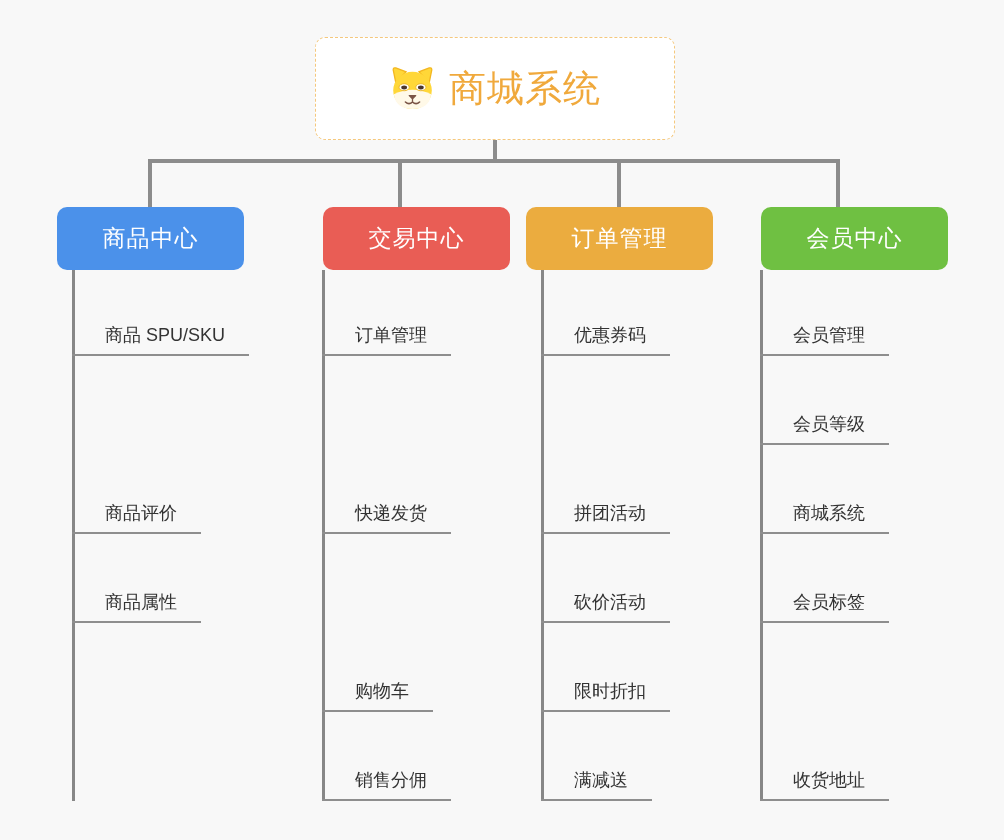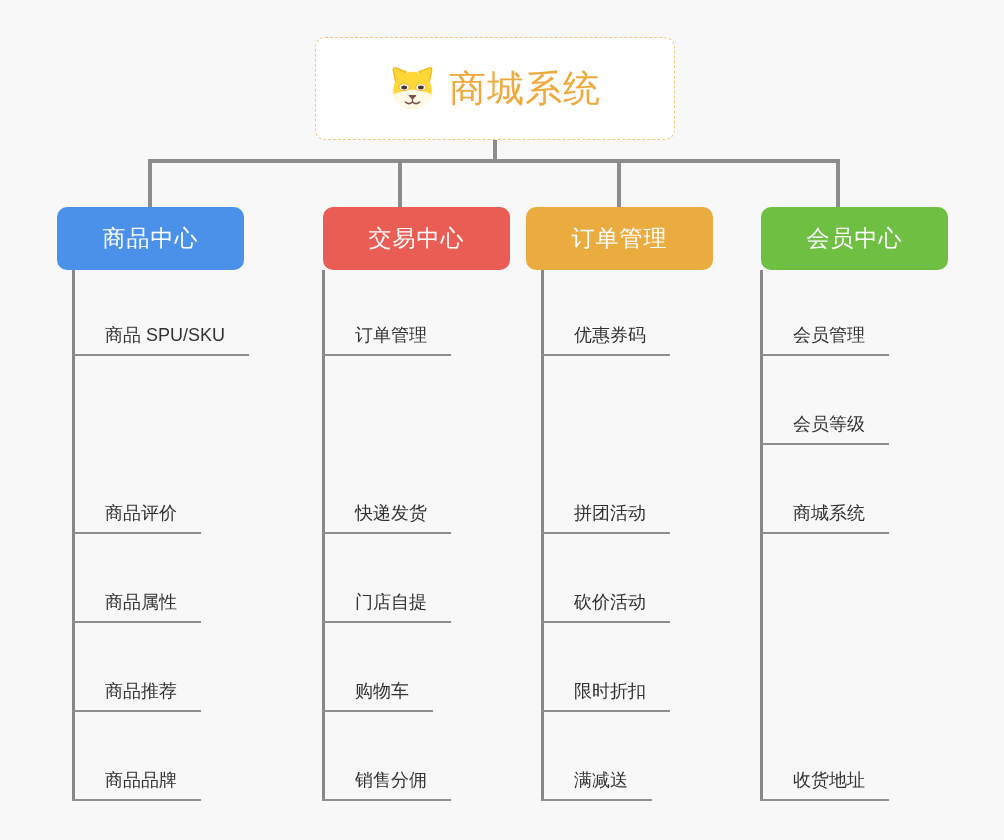--- a/index.html
+++ b/index.html
@@ -87,33 +87,30 @@
 
 <div class="branch branch-0-left">
   <div class="branch-drop"></div>
   <div class="branch-header" style="background:#4B91EA">
     <span>商品中心</span>
   </div>
   <div class="branch-trunk"></div>
   <div class="child-node child-pos-0">商品 SPU/SKU</div>
   <div class="child-node child-pos-2">商品评价</div>
   <div class="child-node child-pos-3">商品属性</div>
-  <div class="child-node child-pos-4">商品推荐</div>
-  <div class="child-node child-pos-5">商品品牌</div>
 </div>
 
 <div class="branch branch-1-left">
   <div class="branch-drop"></div>
   <div class="branch-header" style="background:#E95D55">
     <span>交易中心</span>
   </div>
   <div class="branch-trunk"></div>
   <div class="child-node child-pos-0">订单管理</div>
   <div class="child-node child-pos-2">快递发货</div>
-  <div class="child-node child-pos-3">门店自提</div>
   <div class="child-node child-pos-4">购物车</div>
   <div class="child-node child-pos-5">销售分佣</div>
 </div>
 
 <div class="branch branch-2-left">
   <div class="branch-drop"></div>
   <div class="branch-header" style="background:#EBAC3F">
     <span>订单管理</span>
   </div>
   <div class="branch-trunk"></div>
@@ -126,14 +123,15 @@
 
 <div class="branch branch-3-left">
   <div class="branch-drop"></div>
   <div class="branch-header" style="background:#6FC042">
     <span>会员中心</span>
   </div>
   <div class="branch-trunk"></div>
   <div class="child-node child-pos-0">会员管理</div>
   <div class="child-node child-pos-1">会员等级</div>
   <div class="child-node child-pos-2">商城系统</div>
+  <div class="child-node child-pos-3">会员标签</div>
   <div class="child-node child-pos-5">收货地址</div>
 </div>
 
 </body></html>

